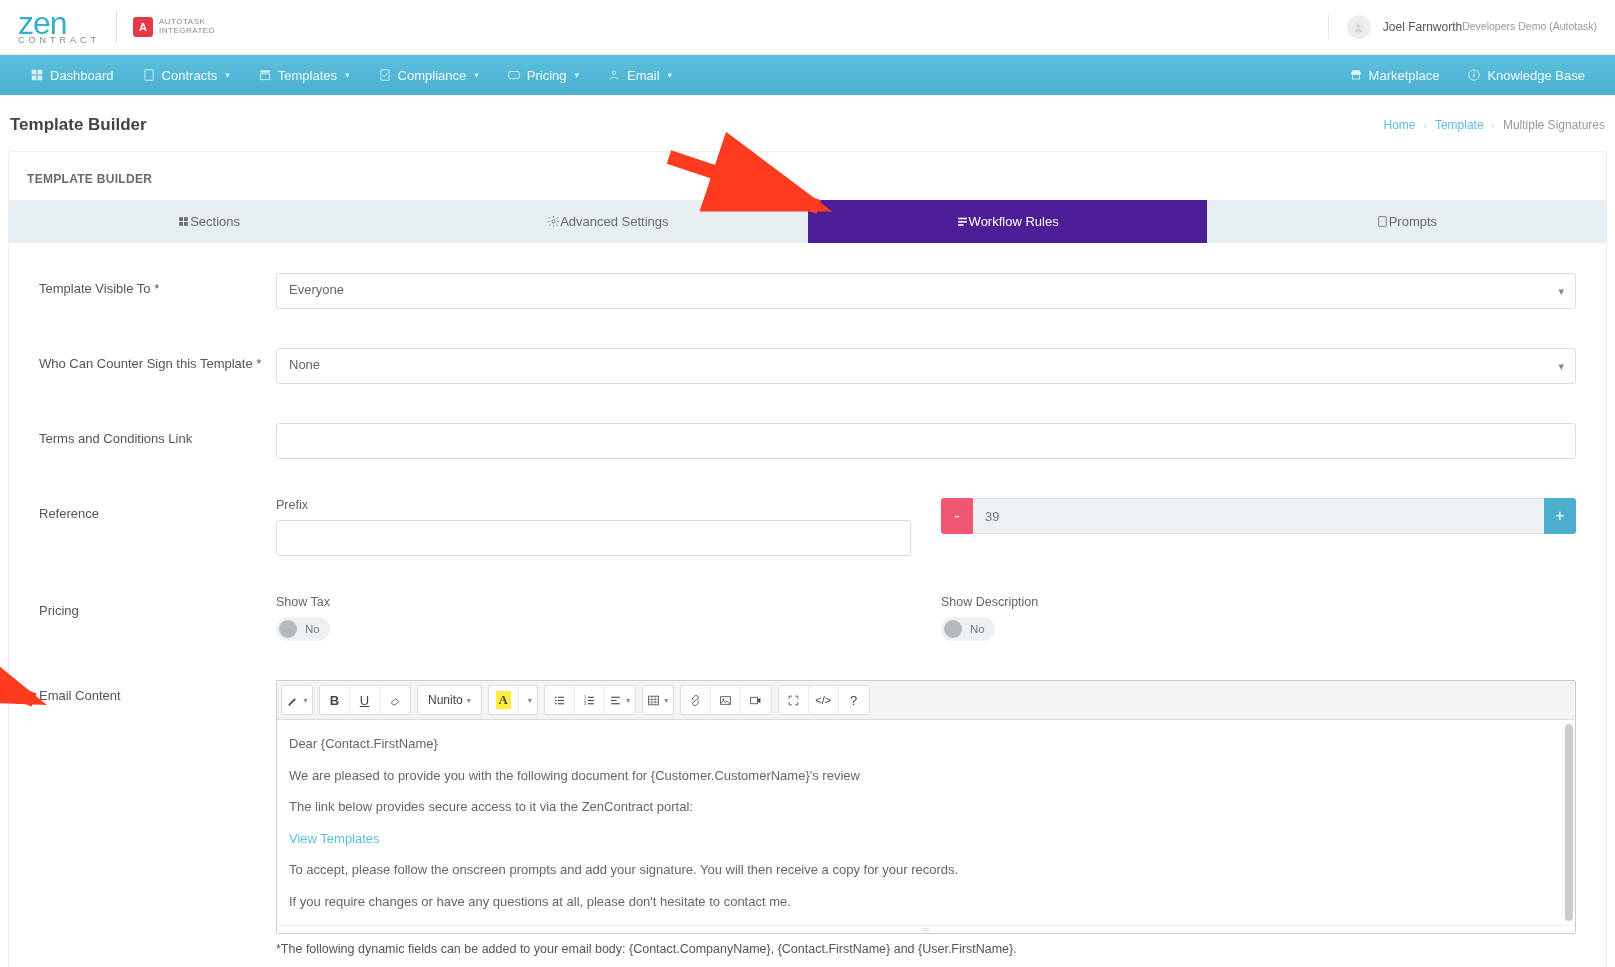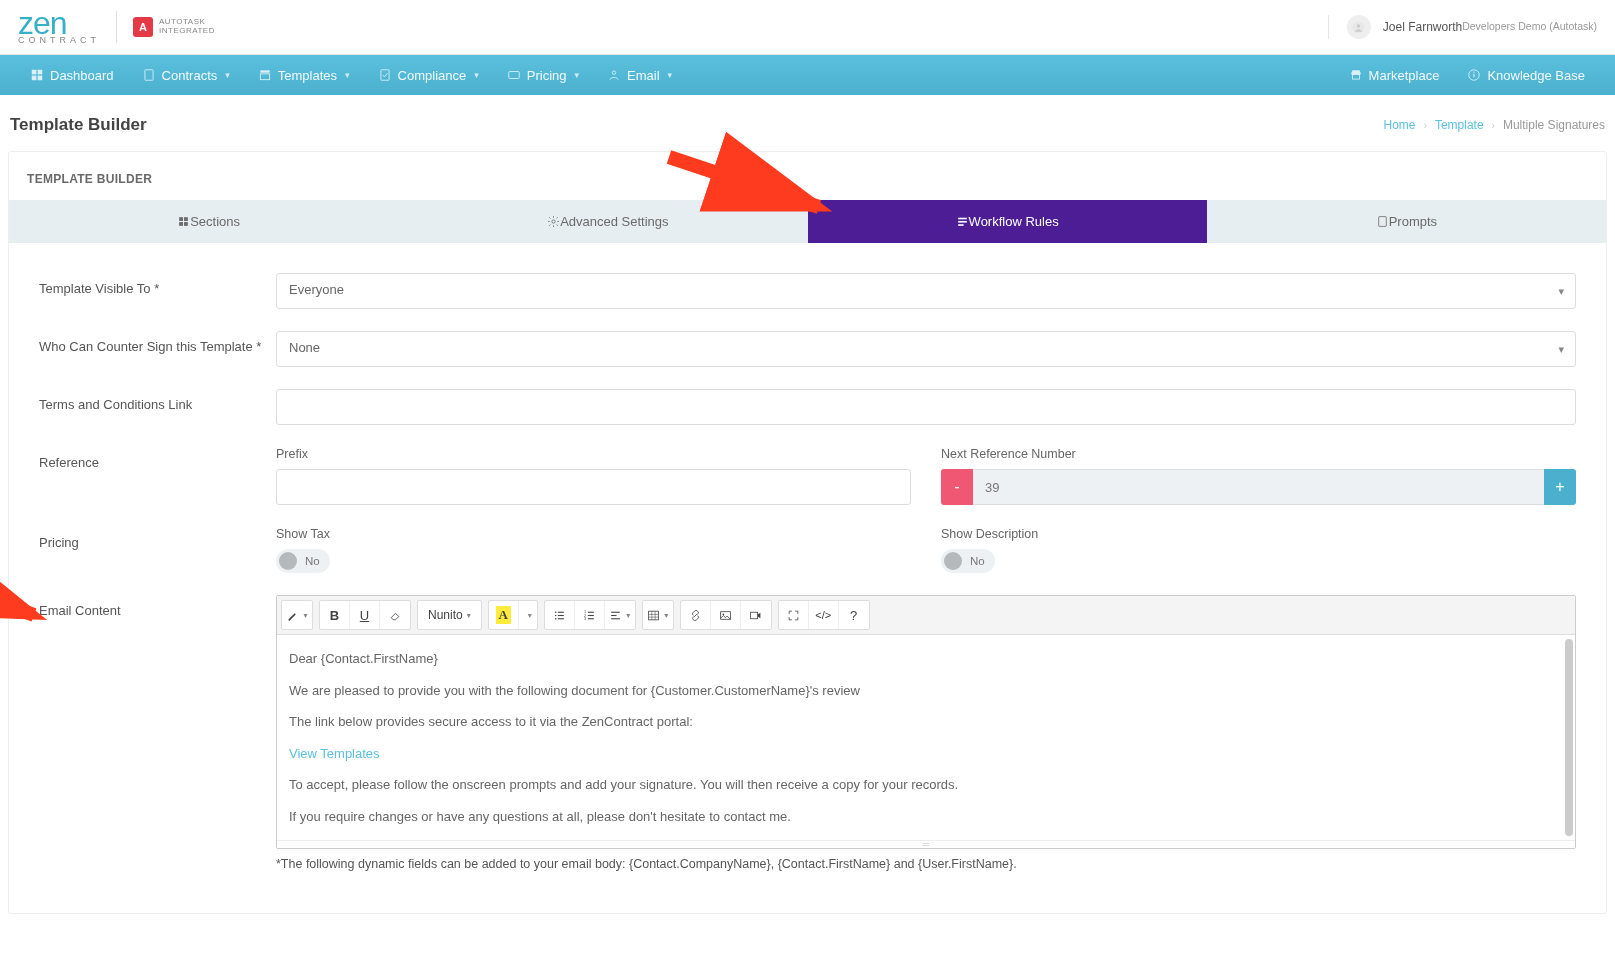--- a/index.html
+++ b/index.html
@@ -38,21 +38,21 @@
 .card { background: #fff; border: 1px solid #eee; border-radius: 3px; margin: 0 8px; }
 .card-header { padding: 20px 18px 14px; font-size: 12px; font-weight: 600; color: #6a6a6a; letter-spacing: 0.3px; }
 
 
 .tabs-row { display: flex; background: #e7eef2; }
 .tab { flex: 1; text-align: center; padding: 14px 0; font-size: 13px; color: #6a6a6a; cursor: pointer; display: flex; align-items: center; justify-content: center; }
 .tab.active { background: #4c1d95; color: #fff; }
 
 
 .form-body { padding: 30px 30px 20px; }
-.form-row { display: flex; align-items: flex-start; margin-bottom: 22px; }
+.form-row { display: flex; align-items: flex-start; margin-bottom: 39px; }
 .form-label-col { width: 237px; flex-shrink: 0; font-size: 13px; color: #555; padding-top: 8px; }
 .form-field-col { flex: 1; }
 .two-col { display: flex; gap: 30px; }
 .two-col > div { flex: 1; }
 .sub-label { font-size: 12.5px; color: #666; margin-bottom: 8px; display: block; }
 .select-input, .text-input { width: 100%; border: 1px solid #ddd; border-radius: 3px; padding: 8px 12px; font-size: 13px; color: #666; background: #fff; height: 36px; }
 .select-input { appearance: none; background-image: none; position: relative; }
 .select-wrap { position: relative; }
 .select-wrap::after { content: "▾"; position: absolute; right: 12px; top: 50%; transform: translateY(-50%); color: #888; font-size: 11px; pointer-events: none; }
 .native-select { width: 100%; border: 1px solid #ddd; border-radius: 3px; padding: 7px 10px; font-size: 13px; color: #555; height: 36px; background:#fff; }
@@ -281,21 +281,20 @@
     </div>
 
     <div class="form-row">
       <div class="form-label-col">Reference</div>
       <div class="form-field-col two-col">
         <div>
           <span class="sub-label">Prefix</span>
           <input class="text-input" type="text" value="" style="">
         </div>
         <div>
-          <span class="sub-label">Next Reference Number</span>
           <div class="ref-group">
             <button class="ref-btn ref-minus">-</button>
             <div class="ref-value">39</div>
             <button class="ref-btn ref-plus">+</button>
           </div>
         </div>
       </div>
     </div>
 
 

